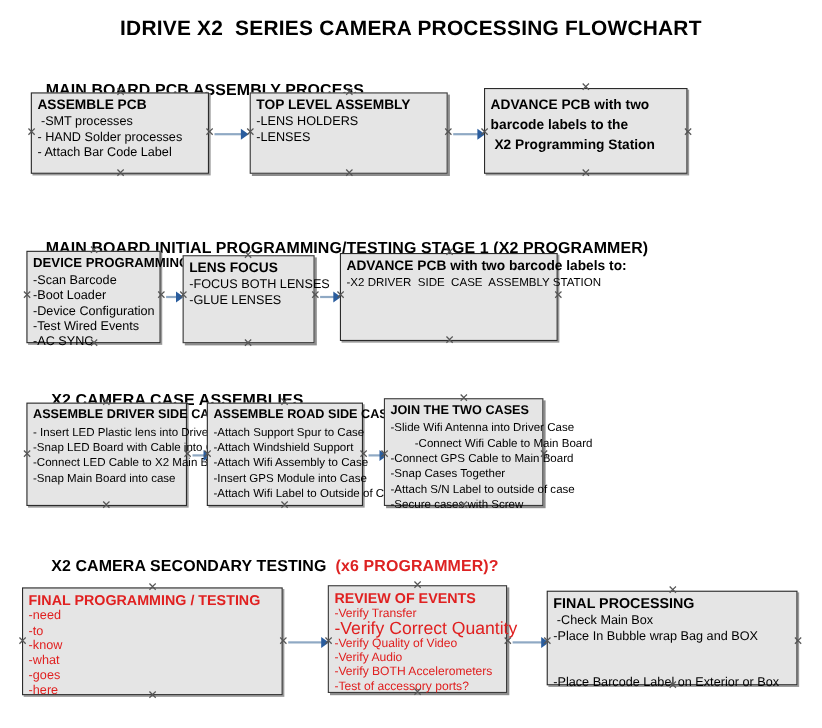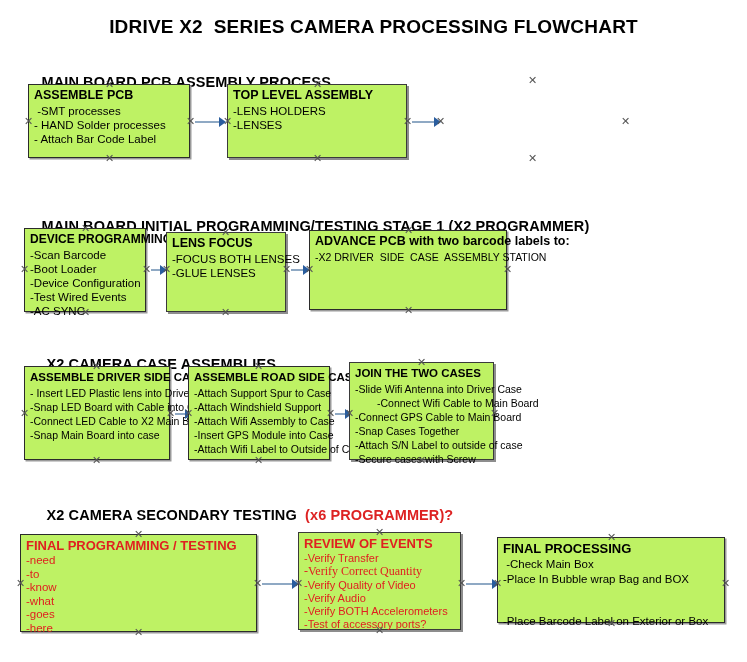--- a/index.html
+++ b/index.html
@@ -42,21 +42,21 @@
     font-size: 14.5px;
     font-weight: bold;
     white-space: pre;
     letter-spacing: 0.1px;
   }
   .section-header .accent { color: #dd2222; }
 
   
   .flow-box {
     box-sizing: border-box;
-    background: #bef264;
+    background: #e5e5e5;
     border: 1px solid #2b2b2b;
     box-shadow: 1.5px 1.5px 0 0 #9a9a9a;
     padding: 3px 4px 2px 5px;
     overflow: visible;
   }
   .flow-box.soft-border {
     border: 1px solid #3a3a3a;
     box-shadow: 2px 2px 0 0 #8d8d8d;
   }
   .flow-box .box-title {
@@ -138,20 +138,25 @@
     <div class="box-line">-LENSES</div>
   </div>
   <div class="abs xmark" style="left:313px; top:80px;"></div>
   <div class="abs xmark" style="left:313px; top:154px;"></div>
   <div class="abs xmark" style="left:223px; top:117px;"></div>
   <div class="abs xmark" style="left:403px; top:117px;"></div>
 
   <div class="abs connector" style="left:412px; top:121px; width:24px;"></div>
   <div class="abs arrow-head" style="left:434px; top:117px;"></div>
 
+  <div class="abs flow-box all-bold" style="left:440px; top:80px; width:185px; height:78px; padding-top:5px;">
+    <div class="box-line">ADVANCE PCB with two</div>
+    <div class="box-line">barcode labels to the</div>
+    <div class="box-line"> X2 Programming Station</div>
+  </div>
   <div class="abs xmark" style="left:528px; top:76px;"></div>
   <div class="abs xmark" style="left:528px; top:154px;"></div>
   <div class="abs xmark" style="left:436px; top:117px;"></div>
   <div class="abs xmark" style="left:621px; top:117px;"></div>
 
   <div class="abs section-header" style="left:25px; top:202px;">
     <span>MAIN BOARD INITIAL PROGRAMMING/TESTING STAGE 1 (X2 PROGRAMMER)</span>
   </div>
 
   <div class="abs flow-box" style="left:24px; top:228px; width:122px; height:84px;">
@@ -258,21 +263,21 @@
   <div class="abs xmark" style="left:134px; top:628px;"></div>
   <div class="abs xmark" style="left:16px;  top:579px;"></div>
   <div class="abs xmark" style="left:253px; top:579px;"></div>
 
   <div class="abs connector" style="left:262px; top:583px; width:32px;"></div>
   <div class="abs arrow-head" style="left:292px; top:579px;"></div>
 
   <div class="abs flow-box soft-border red" style="left:298px; top:532px; width:163px; height:98px;">
     <div class="box-title" style="font-size:13px;">REVIEW OF EVENTS</div>
     <div class="box-line" style="font-size:11px;line-height:13.3px;">-Verify Transfer</div>
-    <div class="box-line" style="font-size:12px;line-height:13.3px;font-family:Liberation Serif, serif;">-Verify Correct Quantity</div>
+    <div class="box-line" style="font-size:16px;line-height:13.3px;">-Verify Correct Quantity</div>
     <div class="box-line" style="font-size:11px;line-height:13.3px;">-Verify Quality of Video</div>
     <div class="box-line" style="font-size:11px;line-height:13.3px;">-Verify Audio</div>
     <div class="box-line" style="font-size:11px;line-height:13.3px;">-Verify BOTH Accelerometers</div>
     <div class="box-line" style="font-size:11px;line-height:13.3px;">-Test of accessory ports?</div>
   </div>
   <div class="abs xmark" style="left:375px; top:528px;"></div>
   <div class="abs xmark" style="left:375px; top:626px;"></div>
   <div class="abs xmark" style="left:294px; top:579px;"></div>
   <div class="abs xmark" style="left:457px; top:579px;"></div>
 

